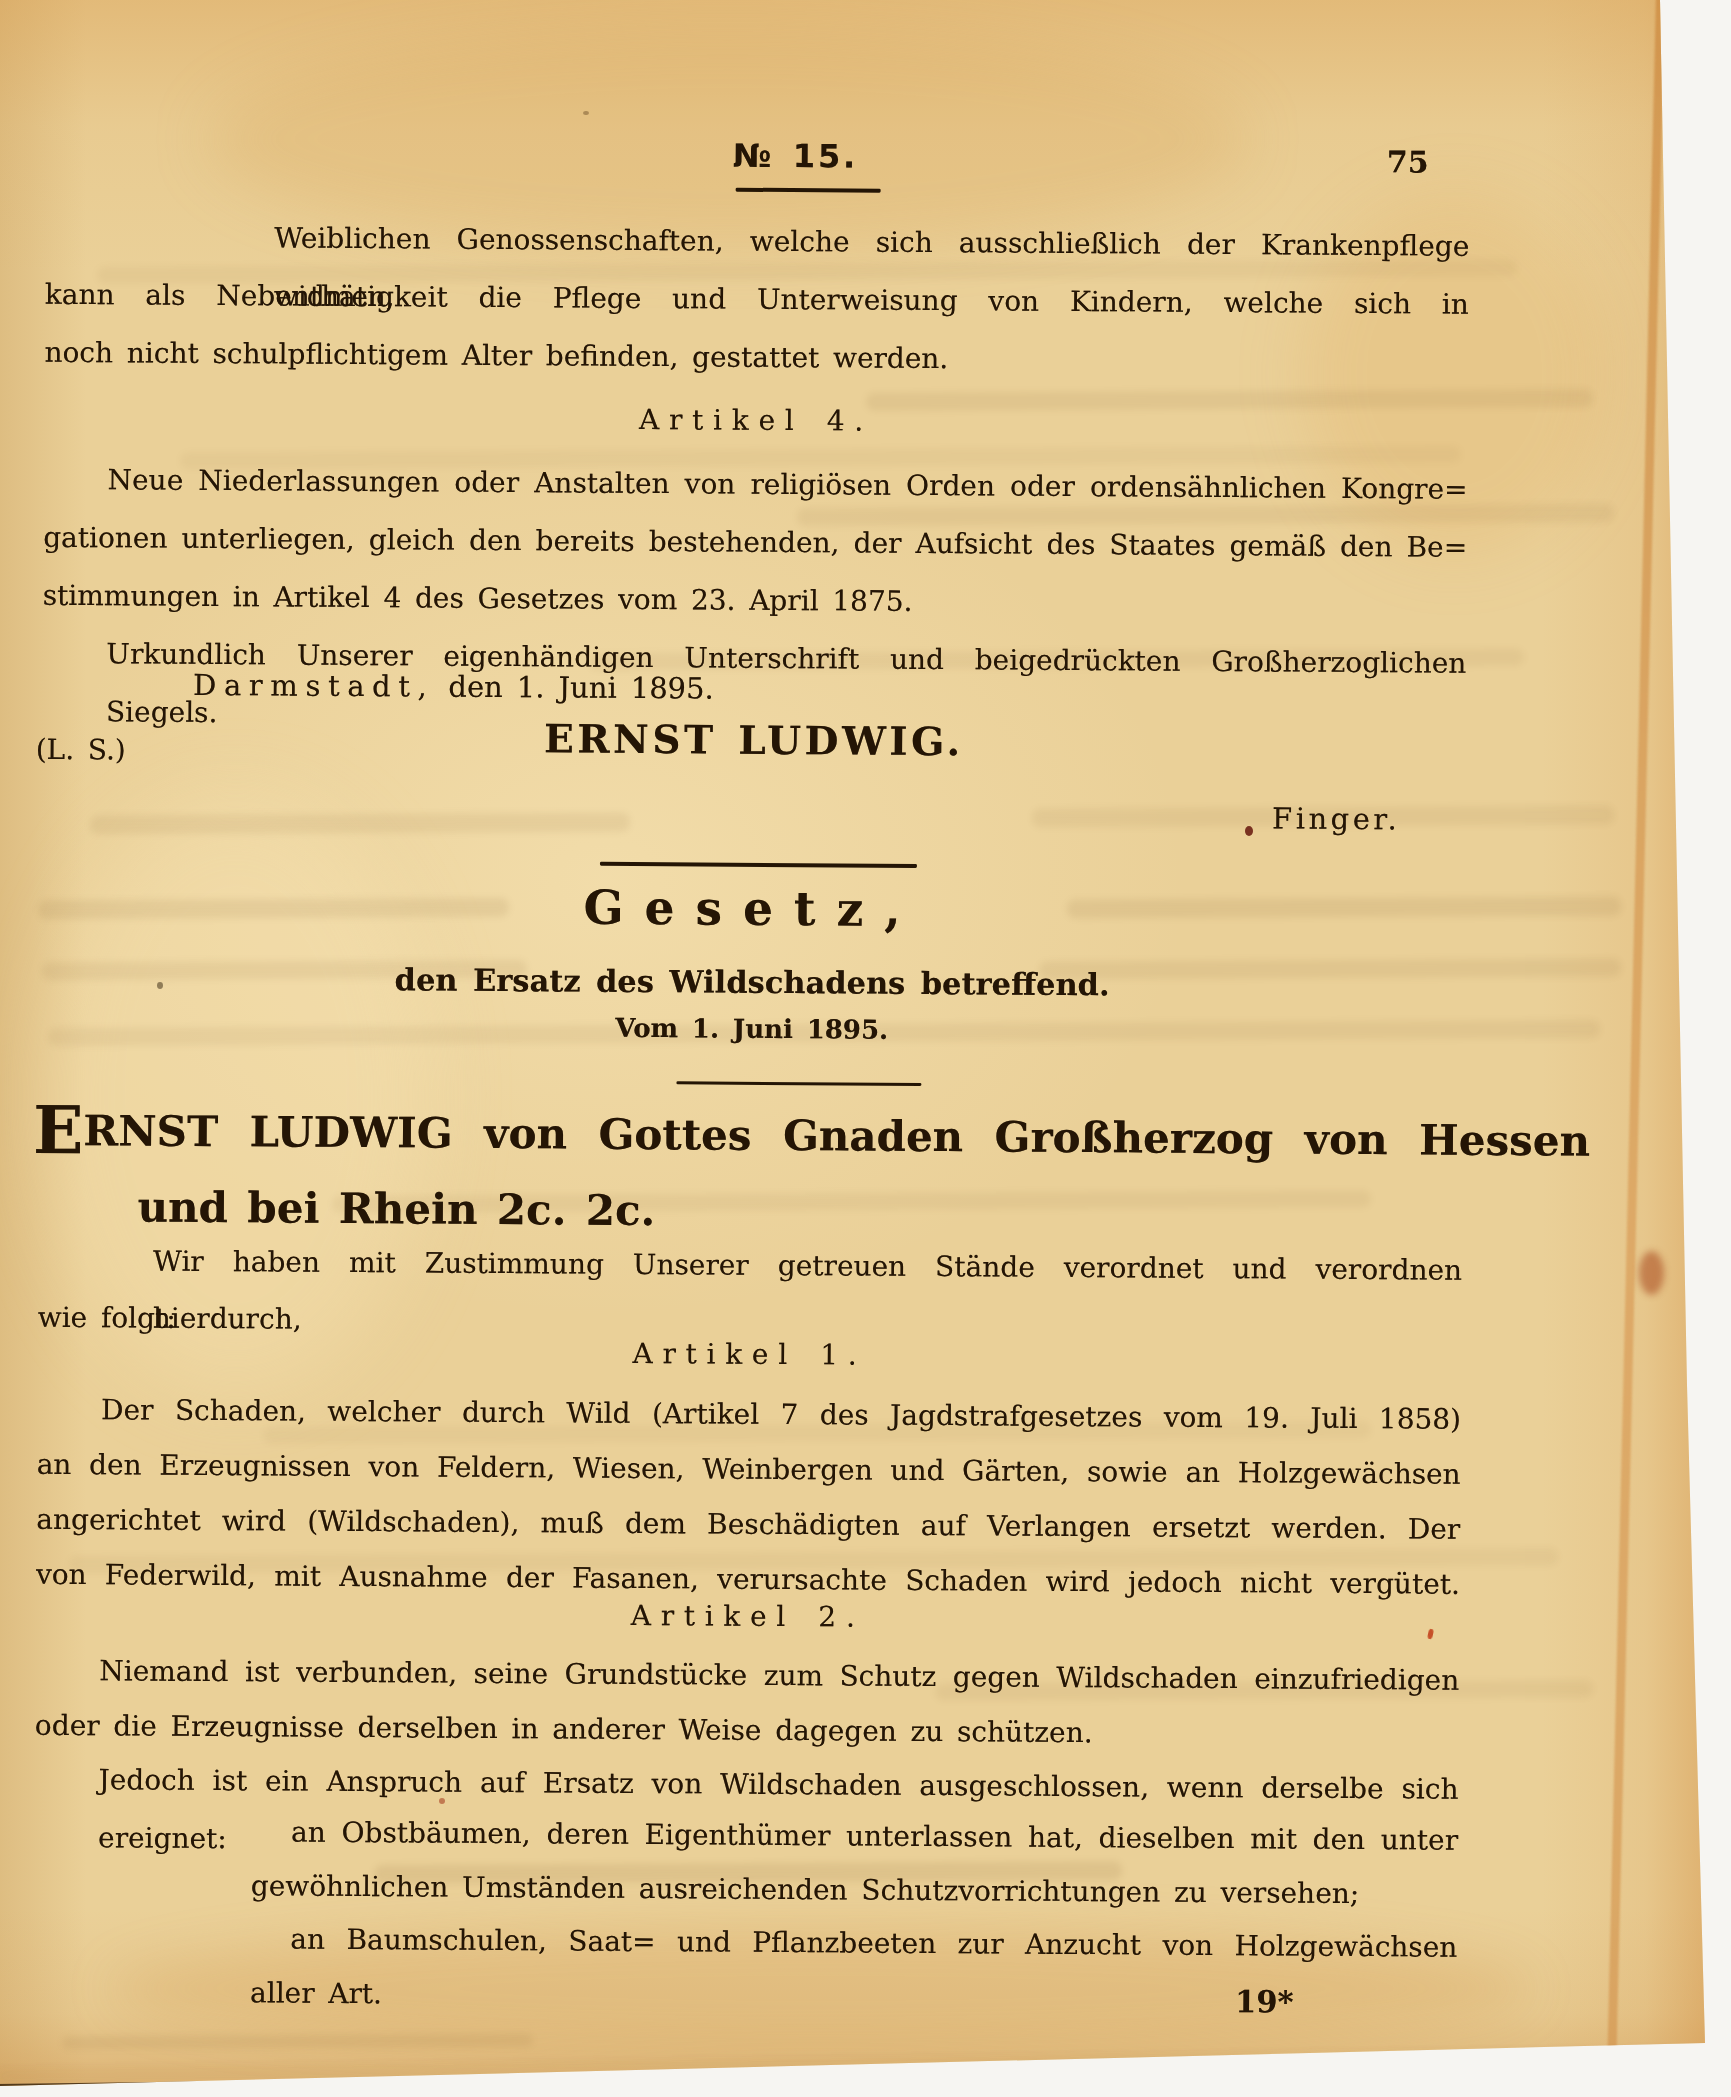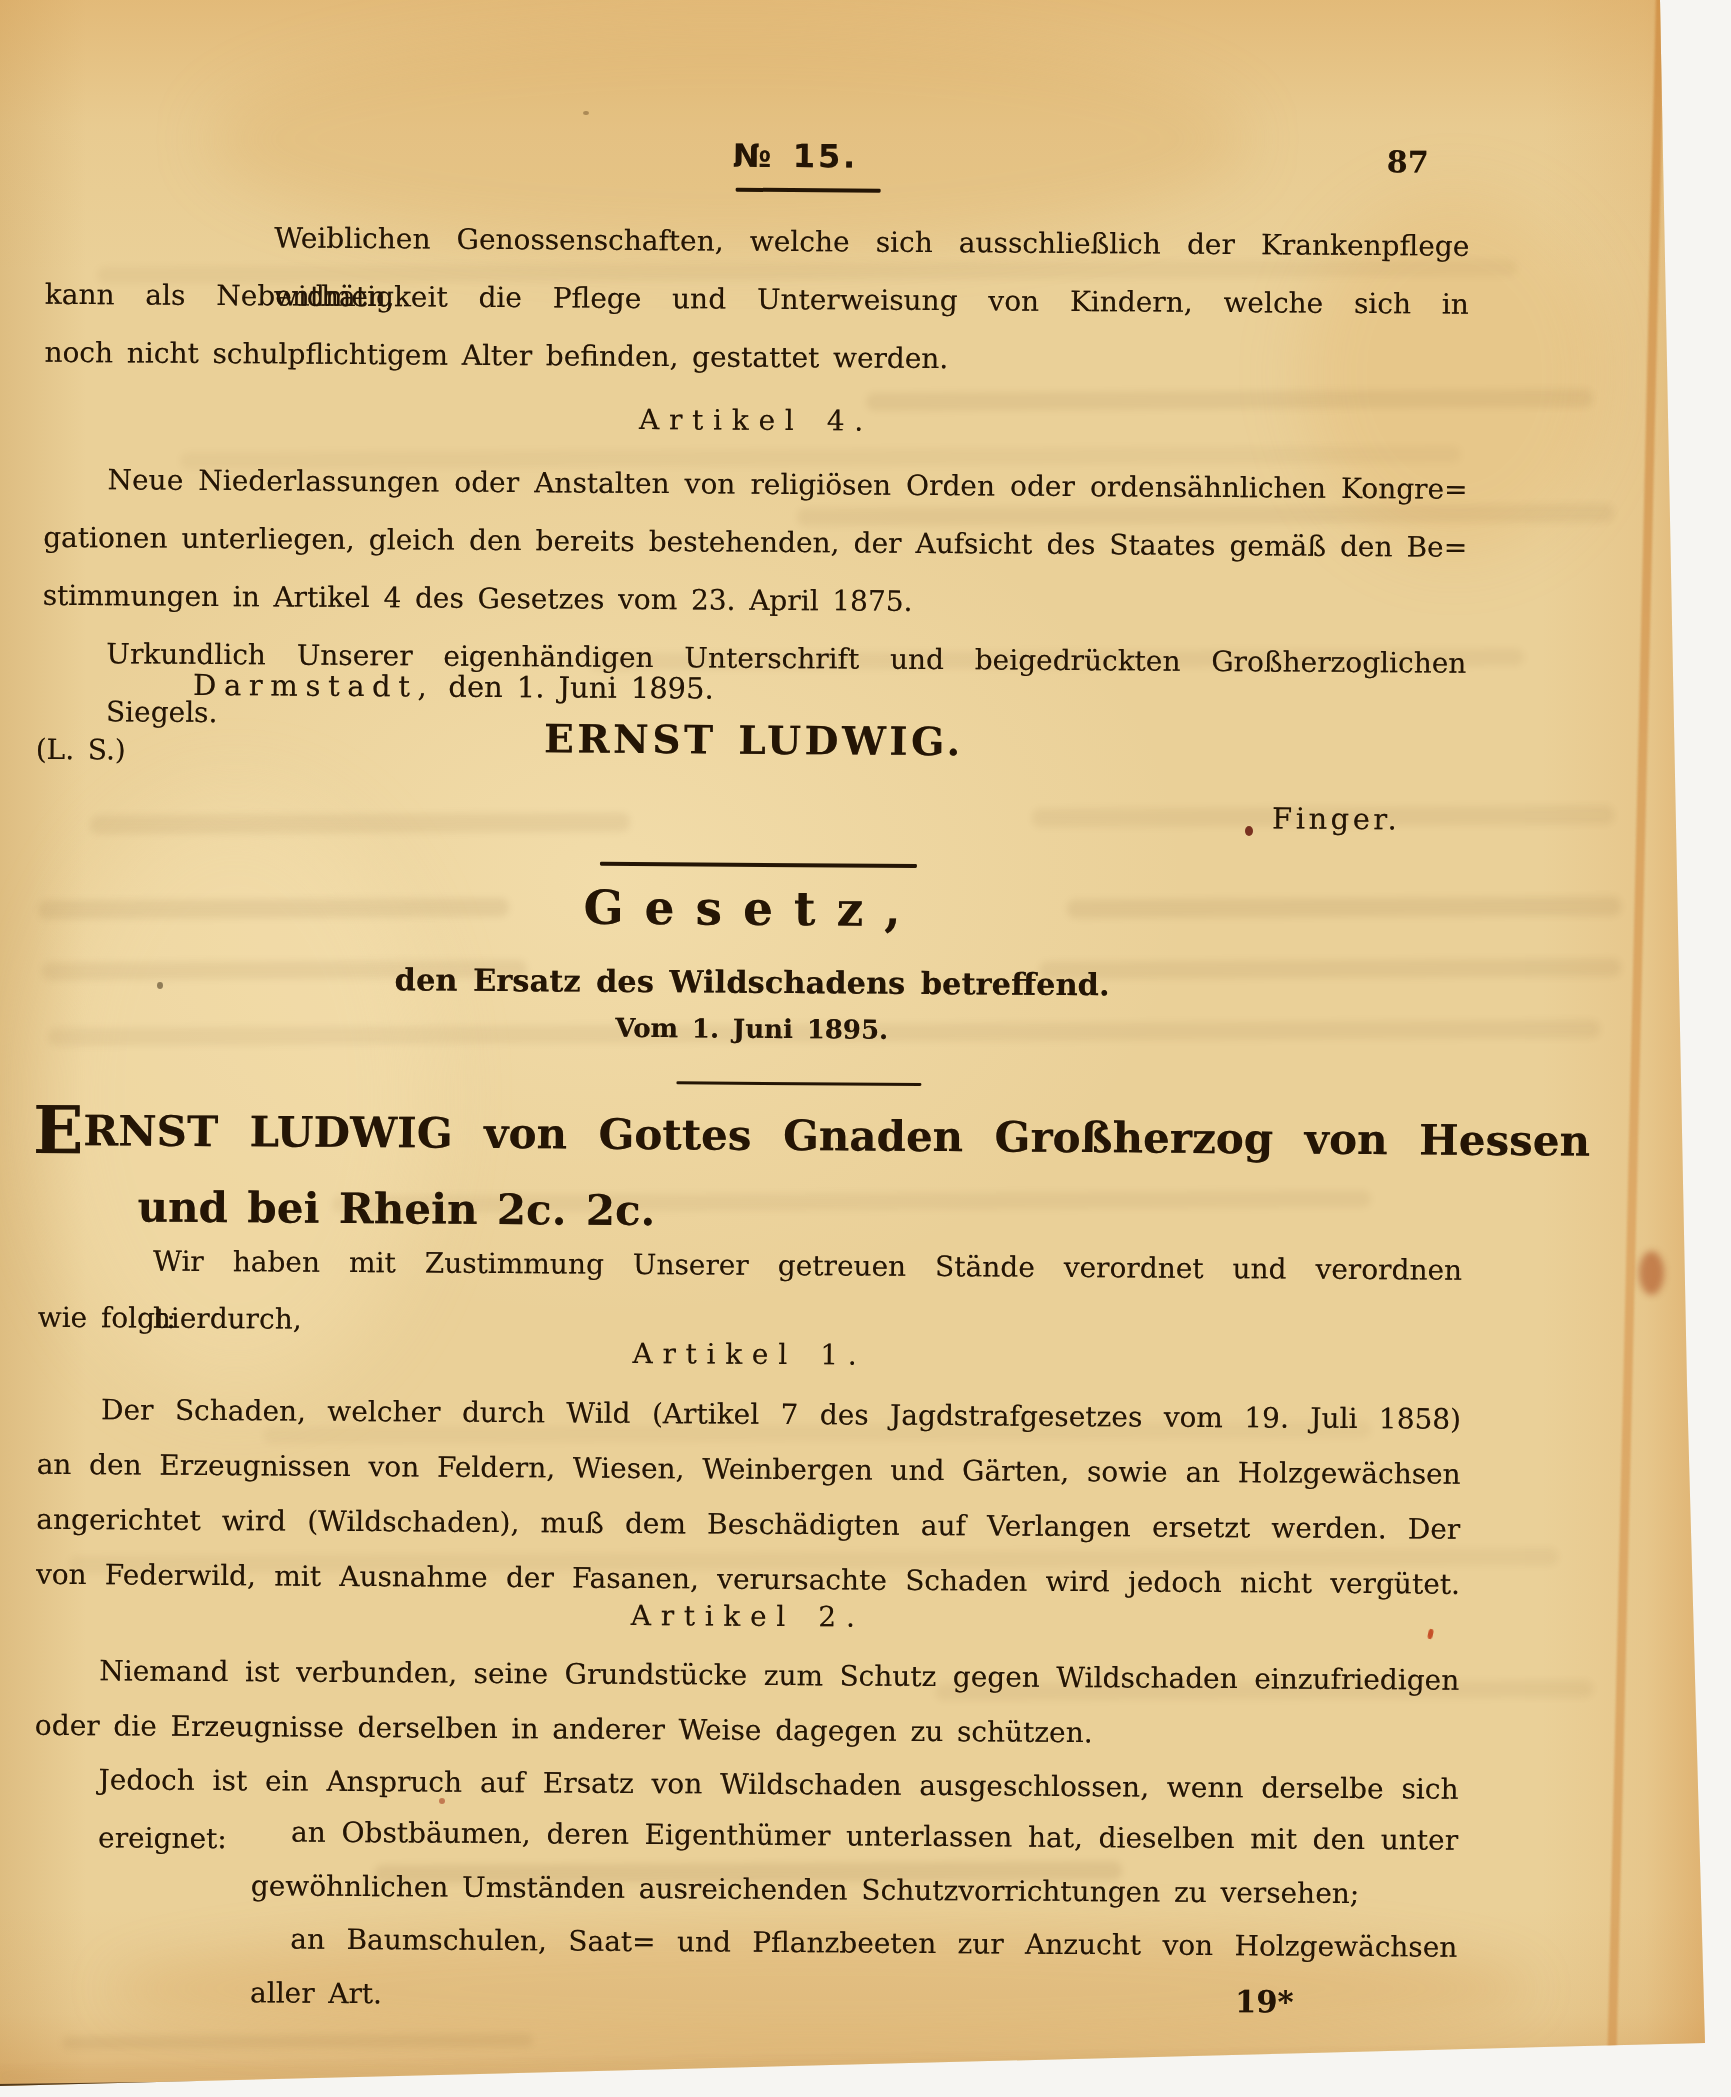--- a/index.html
+++ b/index.html
@@ -88,21 +88,21 @@
     <div class="ghost" style="left:263px;top:1424px;width:1108px;height:16.6px;opacity:.05;"></div>
     <div class="ghost" style="left:69px;top:1552px;width:1489px;height:16.6px;opacity:.06;"></div>
     <div class="ghost" style="left:935px;top:1682px;width:658px;height:16.6px;opacity:.07;"></div>
     <div class="ghost" style="left:374px;top:1863px;width:748px;height:19.4px;opacity:.11;"></div>
     <div class="ghost" style="left:62px;top:2035px;width:471px;height:12.5px;opacity:.09;"></div>
 
     <div class="content">
 
       <div class="issue">№ 15.</div>
       <div class="rule" style="left:736px;top:184px;width:145px;height:3.5px;"></div>
-      <div class="pagenum">87</div>
+      <div class="pagenum">75</div>
 
       <div class="para" style="left:46px;top:209px;width:1424px;">
         <div class="l jl" style="padding-left:229px;">Weiblichen Genossenschaften, welche sich ausschließlich der Krankenpflege widmen,</div>
         <div class="l jl">kann als Nebenthätigkeit die Pflege und Unterweisung von Kindern, welche sich in</div>
         <div class="l nw">noch nicht schulpflichtigem Alter befinden, gestattet werden.</div>
       </div>
 
       <div class="art-heading" style="top:400px;">Artikel 4.</div>
 
       <div class="para" style="left:46px;top:452px;width:1424px;">

